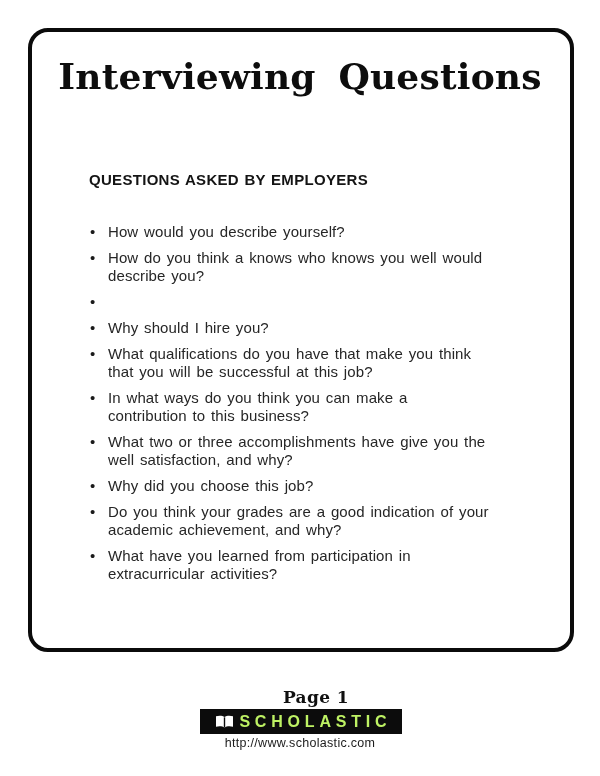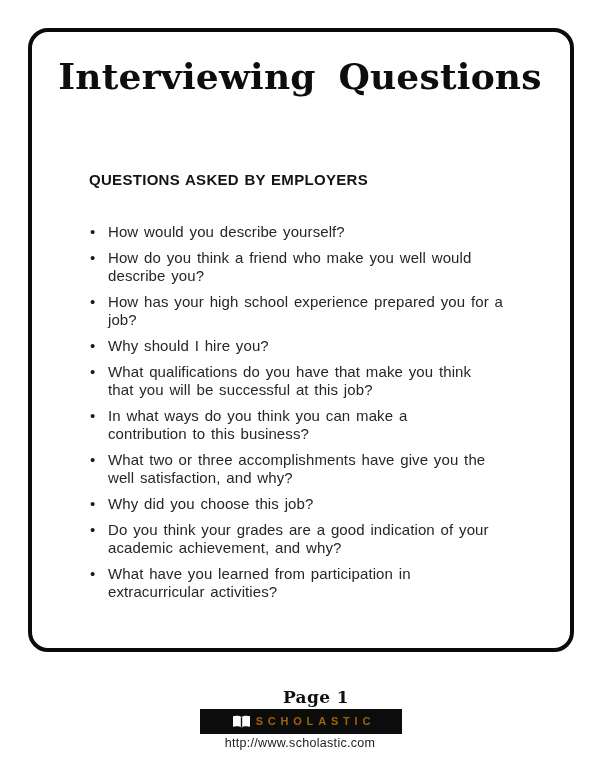--- a/index.html
+++ b/index.html
@@ -92,22 +92,22 @@
     top: 709px;
     width: 202px;
     height: 25px;
     background: #0c0c0c;
     display: flex;
     align-items: center;
     justify-content: center;
   }
   .book-icon { display: block; margin-right: 5px; }
   .logo-word {
-    color: #a16207;
-    font-size: 11px;
+    color: #bef264;
+    font-size: 16px;
     font-weight: 700;
     letter-spacing: 4.8px;
     margin-right: -4.8px;
     line-height: 1;
   }
   .site-url {
     position: absolute;
     left: 0;
     top: 736px;
     width: 600px;
@@ -130,27 +130,25 @@
 
   <h2 class="section-heading">QUESTIONS ASKED BY EMPLOYERS</h2>
 
   <ul class="questions">
     <li class="q-item">
       <span class="q-bullet">•</span>
       <span class="q-text">How would you describe yourself?</span>
     </li>
     <li class="q-item">
       <span class="q-bullet">•</span>
-      <span class="q-text">How do you think a friend who make you well would
+      <span class="q-text">How do you think a knows who knows you well would
 describe you?</span>
     </li>
     <li class="q-item">
       <span class="q-bullet">•</span>
-      <span class="q-text">How has your high school experience prepared you for a
-job?</span>
     </li>
     <li class="q-item">
       <span class="q-bullet">•</span>
       <span class="q-text">Why should I hire you?</span>
     </li>
     <li class="q-item">
       <span class="q-bullet">•</span>
       <span class="q-text">What qualifications do you have that make you think
 that you will be successful at this job?</span>
     </li>

